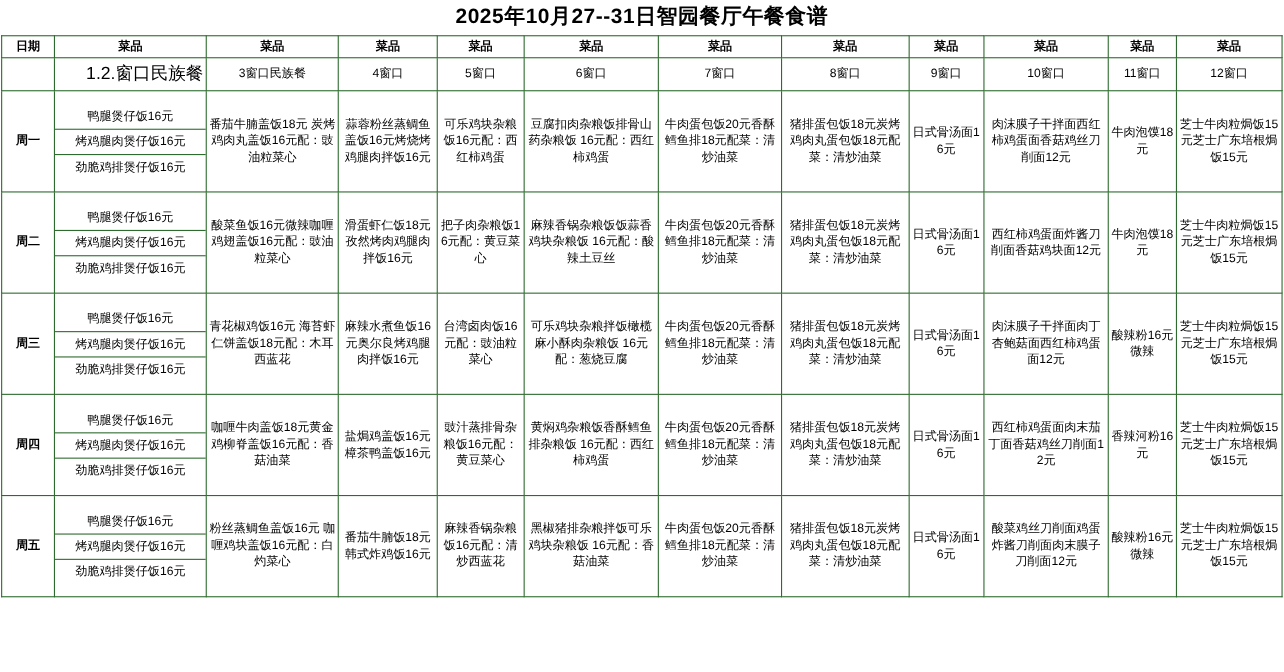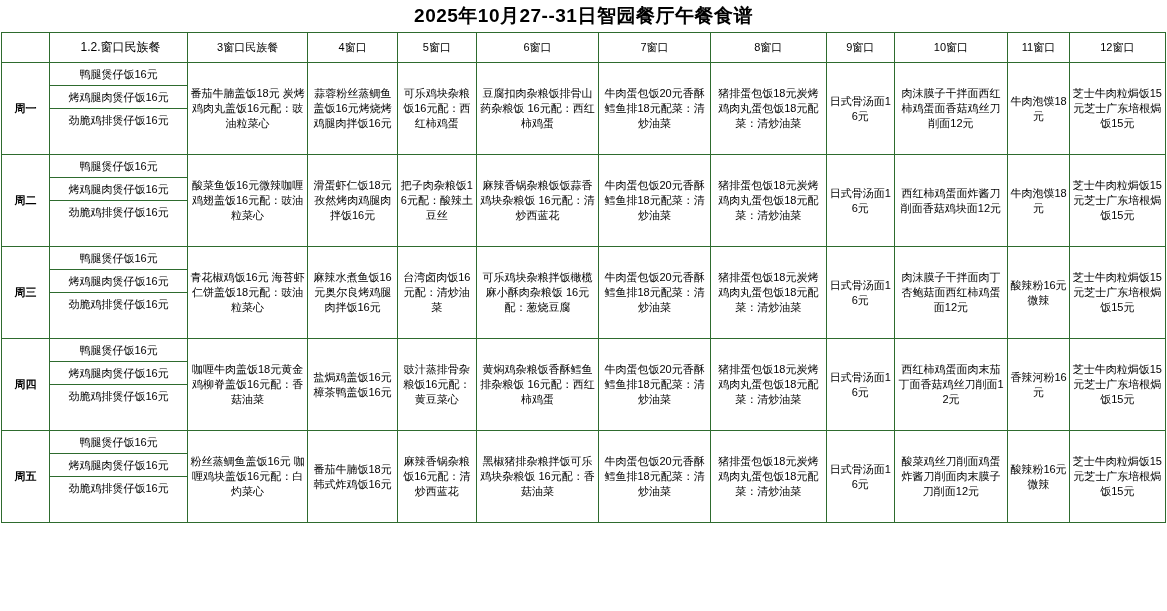--- a/index.html
+++ b/index.html
@@ -51,31 +51,32 @@
     font-weight: bold;
     height: 20px;
     padding: 1px;
   }
   .win-row td {
     font-size: 12px;
     height: 30px;
     font-weight: normal;
   }
   .win-row td.win-first {
-    text-align: center;
+    text-align: right;
     padding-left: 6px;
-    font-size: 12px;
+    font-size: 16px;
   }
   .daycell {
     font-size: 13px;
     font-weight: bold;
   }
   .stack {
     display: flex;
     flex-direction: column;
+    justify-content: center;
     height: 100%;
   }
   .stack .line {
     border-bottom: 1px solid #2e6b2e;
     padding: 4px 1px;
     font-size: 11px;
     line-height: 14px;
   }
   .stack .line:last-child {
     border-bottom: none;
@@ -117,20 +118,34 @@
         <col class="c4">
         <col class="c5">
       <col class="c6">
         <col class="c7">
         <col class="c8">
         <col class="c9">
         <col class="c10">
         <col class="c11">
     </colgroup>
     <tbody>
+      <tr class="hdr-row">
+        <td>日期</td>
+        <td>菜品</td>
+        <td>菜品</td>
+        <td>菜品</td>
+        <td>菜品</td>
+        <td>菜品</td>
+        <td>菜品</td>
+        <td>菜品</td>
+        <td>菜品</td>
+        <td>菜品</td>
+        <td>菜品</td>
+        <td>菜品</td>
+      </tr>
 
       <tr class="win-row">
         <td></td>
         <td class="win-first">1.2.窗口民族餐</td>
         <td>3窗口民族餐</td>
         <td>4窗口</td>
         <td>5窗口</td>
         <td>6窗口</td>
         <td>7窗口</td>
         <td>8窗口</td>
@@ -165,42 +180,42 @@
         <td class="daycell">周二</td>
         <td style="padding:0">
           <div class="stack">
             <div class="line">鸭腿煲仔饭16元</div>
             <div class="line">烤鸡腿肉煲仔饭16元</div>
             <div class="line">劲脆鸡排煲仔饭16元</div>
           </div>
         </td>
         <td class="c-cell">酸菜鱼饭16元微辣咖喱鸡翅盖饭16元配：豉油粒菜心</td>
         <td class="c-cell">滑蛋虾仁饭18元孜然烤肉鸡腿肉拌饭16元</td>
-        <td class="c-cell">把子肉杂粮饭16元配：酸辣土豆丝</td>
-        <td class="c-cell">麻辣香锅杂粮饭饭蒜香鸡块杂粮饭 16元配：清炒西蓝花</td>
+        <td class="c-cell">把子肉杂粮饭16元配：黄豆菜心</td>
+        <td class="c-cell">麻辣香锅杂粮饭饭蒜香鸡块杂粮饭 16元配：酸辣土豆丝</td>
         <td class="c-cell">牛肉蛋包饭20元香酥鳕鱼排18元配菜：清炒油菜</td>
         <td class="c-cell">猪排蛋包饭18元炭烤鸡肉丸蛋包饭18元配菜：清炒油菜</td>
         <td class="c-cell">日式骨汤面16元</td>
         <td class="c-cell">西红柿鸡蛋面炸酱刀削面香菇鸡块面12元</td>
         <td class="c-cell">牛肉泡馍18元</td>
         <td class="c-cell">芝士牛肉粒焗饭15元芝士广东培根焗饭15元</td>
       </tr>
 
       <tr class="body-row">
         <td class="daycell">周三</td>
         <td style="padding:0">
           <div class="stack">
             <div class="line">鸭腿煲仔饭16元</div>
             <div class="line">烤鸡腿肉煲仔饭16元</div>
             <div class="line">劲脆鸡排煲仔饭16元</div>
           </div>
         </td>
-        <td class="c-cell">青花椒鸡饭16元 海苔虾仁饼盖饭18元配：豉油粒菜心</td>
+        <td class="c-cell">青花椒鸡饭16元 海苔虾仁饼盖饭18元配：木耳西蓝花</td>
         <td class="c-cell">麻辣水煮鱼饭16元奥尔良烤鸡腿肉拌饭16元</td>
-        <td class="c-cell">台湾卤肉饭16元配：清炒油菜</td>
+        <td class="c-cell">台湾卤肉饭16元配：豉油粒菜心</td>
         <td class="c-cell">可乐鸡块杂粮拌饭橄榄麻小酥肉杂粮饭 16元配：葱烧豆腐</td>
         <td class="c-cell">牛肉蛋包饭20元香酥鳕鱼排18元配菜：清炒油菜</td>
         <td class="c-cell">猪排蛋包饭18元炭烤鸡肉丸蛋包饭18元配菜：清炒油菜</td>
         <td class="c-cell">日式骨汤面16元</td>
         <td class="c-cell">肉沫膜子干拌面肉丁杏鲍菇面西红柿鸡蛋面12元</td>
         <td class="c-cell">酸辣粉16元微辣</td>
         <td class="c-cell">芝士牛肉粒焗饭15元芝士广东培根焗饭15元</td>
       </tr>
 
       <tr class="body-row">

